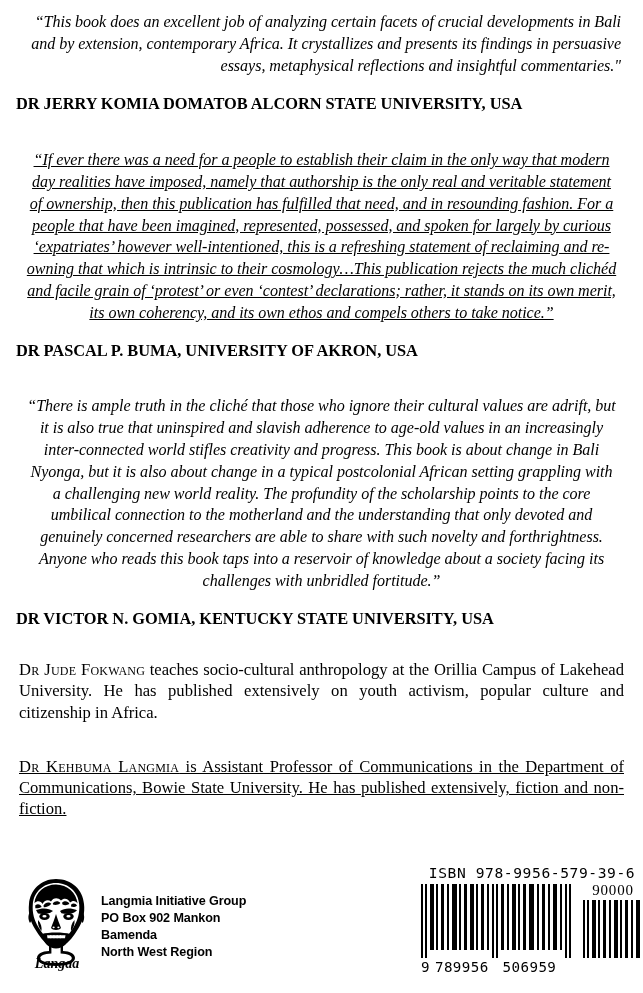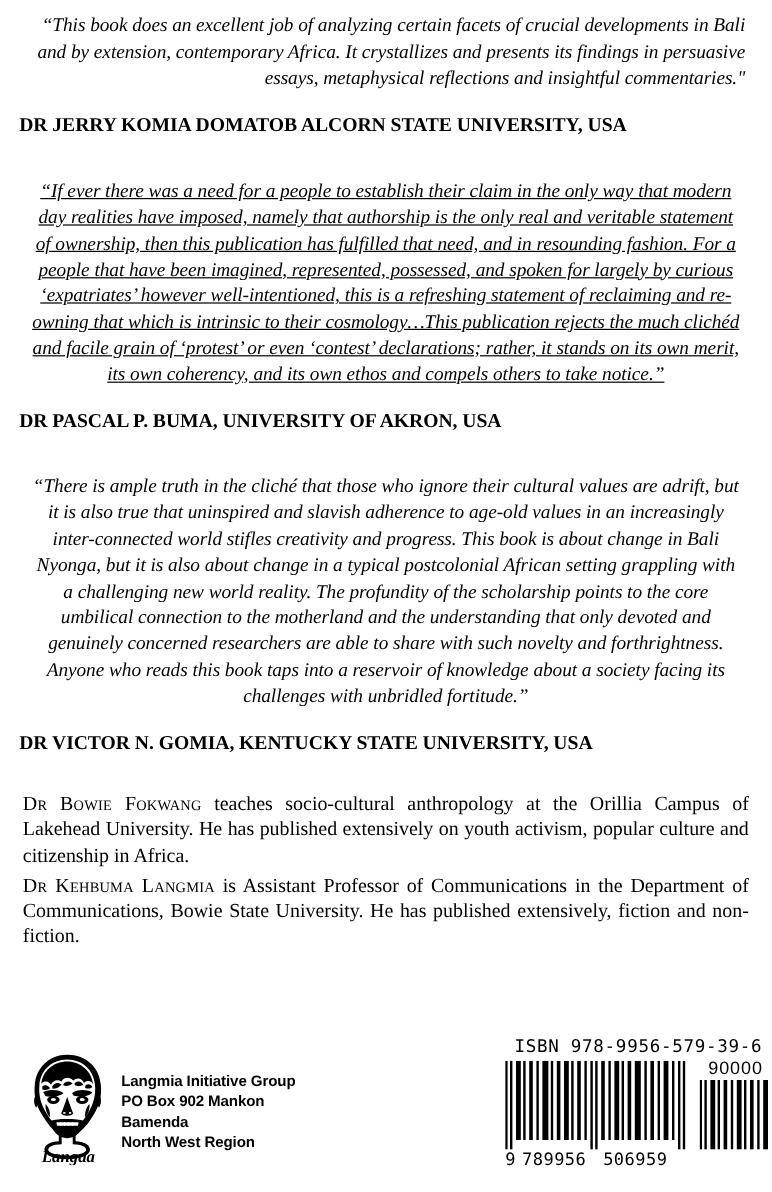--- a/index.html
+++ b/index.html
@@ -52,21 +52,21 @@
     margin-top: 30px;
     padding: 0 3px;
   }
   .bio {
     font-size: 16.6px;
     line-height: 1.285;
     text-align: justify;
     text-align-last: left;
     margin: 0;
   }
-  .bio + .bio { margin-top: 4px; }
+  .bio + .bio { margin-top: 33px; text-decoration: underline; }
   .sc {
     font-variant: small-caps;
     letter-spacing: 0.2px;
   }
 
   
   .footer {
     position: absolute;
     left: 0;
     right: 0;
@@ -123,21 +123,21 @@
   }
   .main-bars {
     position: relative;
     width: 152px;
   }
   .addon-wrap {
     margin-left: 10px;
     width: 60px;
   }
   .addon-digits {
-    font-family: Liberation Sans, sans-serif;
+    font-family: Liberation Serif, serif;
     font-size: 15px;
     letter-spacing: 0.8px;
     text-align: center;
     line-height: 1;
     margin-bottom: 2px;
   }
   .ean-digits {
     font-family: "DejaVu Sans Mono", "Liberation Mono", monospace;
     font-size: 14.2px;
     letter-spacing: 0.4px;
@@ -167,21 +167,21 @@
   </div>
 
   <div class="gap-sm"></div>
 
   <div>
     <p class="blurb blurb-3">“There is ample truth in the cliché that those who ignore their cultural values are adrift, but it is also true that uninspired and slavish adherence to age-old values in an increasingly inter-connected world stifles creativity and progress. This book is about change in Bali Nyonga, but it is also about change in a typical postcolonial African setting grappling with a challenging new world reality. The profundity of the scholarship points to the core umbilical connection to the motherland and the understanding that only devoted and genuinely concerned researchers are able to share with such novelty and forthrightness. Anyone who reads this book taps into a reservoir of knowledge about a society facing its challenges with unbridled fortitude.”</p>
     <p class="attrib">DR VICTOR N. GOMIA, KENTUCKY STATE UNIVERSITY, USA</p>
   </div>
 
   <div class="bios">
-    <p class="bio"><span class="sc">Dr Bowie Fokwang</span><span> teaches socio-cultural anthropology at the Orillia Campus of Lakehead University. He has published extensively on youth activism, popular culture and citizenship in Africa.</span></p>
+    <p class="bio"><span class="sc">Dr Jude Fokwang</span><span> teaches socio-cultural anthropology at the Orillia Campus of Lakehead University. He has published extensively on youth activism, popular culture and citizenship in Africa.</span></p>
     <p class="bio"><span class="sc">Dr Kehbuma Langmia</span><span> is Assistant Professor of Communications in the Department of Communications, Bowie State University. He has published extensively, fiction and non-fiction.</span></p>
   </div>
 
   <div class="footer">
 
     <div class="pub-block">
       <div class="logo">
         <svg width="70" height="96" viewBox="0 0 70 96" aria-hidden="true">
           <g fill="#000">
 

